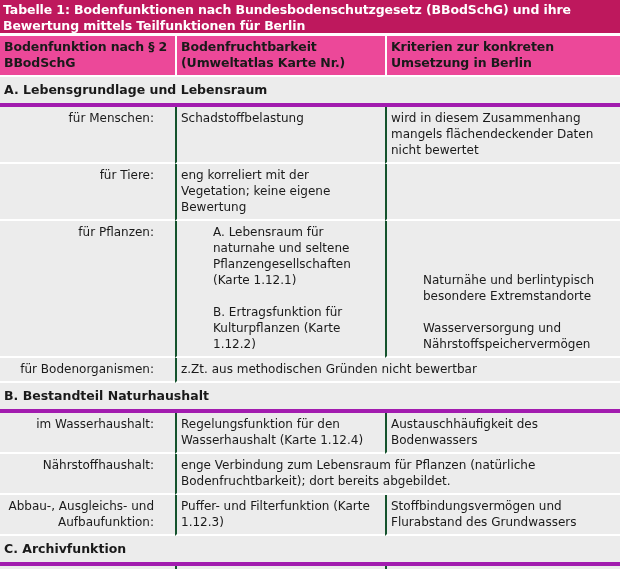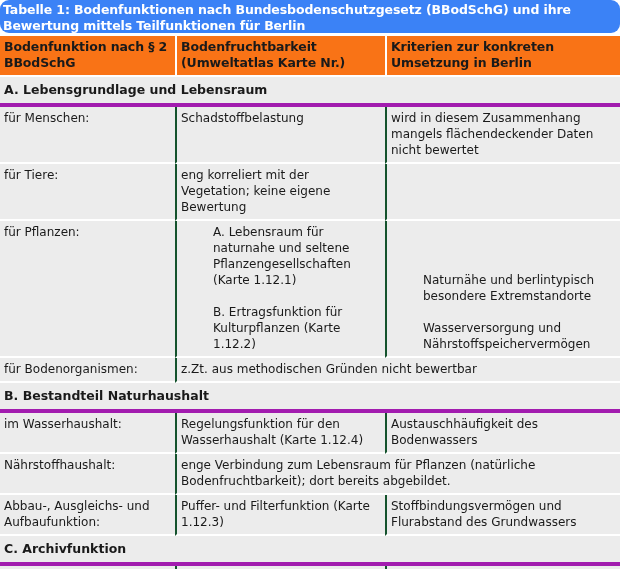--- a/index.html
+++ b/index.html
@@ -12,46 +12,45 @@
       height: 569px;
       overflow: hidden;
       font-family: "DejaVu Sans", sans-serif;
       font-size: 12px;
       color: #1a1a1a;
     }
     .table-wrap {
       width: 620px;
     }
     .caption {
-      background: #3b82f6;
+      background: #be185d;
       color: #ffffff;
       font-weight: bold;
       font-size: 12.5px;
       line-height: 16px;
       padding: 2px 3px 3px 3px;
       height: 33px;
       box-sizing: border-box;
       letter-spacing: -0.1px;
-      border-radius: 9px;
     }
     table {
       border-collapse: separate;
       border-spacing: 0;
       width: 620px;
       table-layout: fixed;
     }
     td, th {
       vertical-align: top;
       padding: 3px 4px 4px 4px;
       line-height: 16px;
       text-align: left;
       font-weight: normal;
     }
     tr.head th {
-      background: #f97316;
+      background: #ec4899;
       font-weight: bold;
       font-size: 12.5px;
       border-top: 3px solid #ffffff;
       border-bottom: 2px solid #ffffff;
       height: 34px;
       padding-top: 3px;
       box-sizing: border-box;
       letter-spacing: -0.1px;
       margin-left: 8px;
     }
@@ -67,22 +66,22 @@
       padding-bottom: 5px;
     }
     tr.row td {
       background: #ececec;
       border-bottom: 2px solid #ffffff;
     }
     tr.row td + td {
       border-left: 2px solid #14532d;
     }
     td.label {
-      text-align: left;
-      padding-right: 8px;
+      text-align: right;
+      padding-right: 21px;
     }
     .subpara {
       display: block;
       margin-left: 32px;
     }
     .subpara + .subpara {
       margin-top: 16px;
     }
     .col1 { width: 175px; }
     .col2 { width: 210px; }

